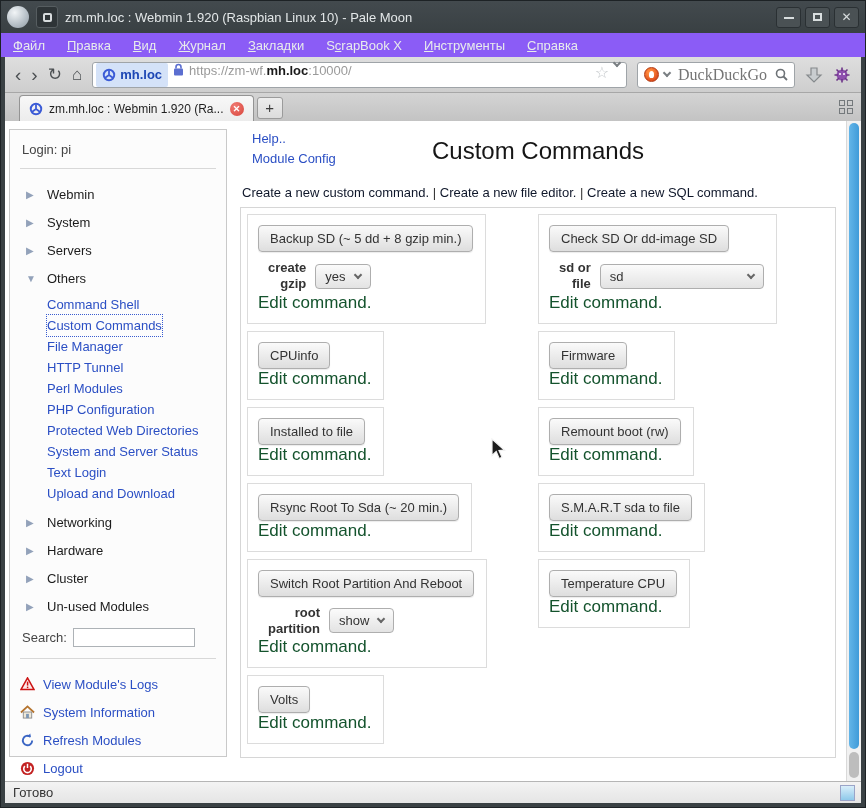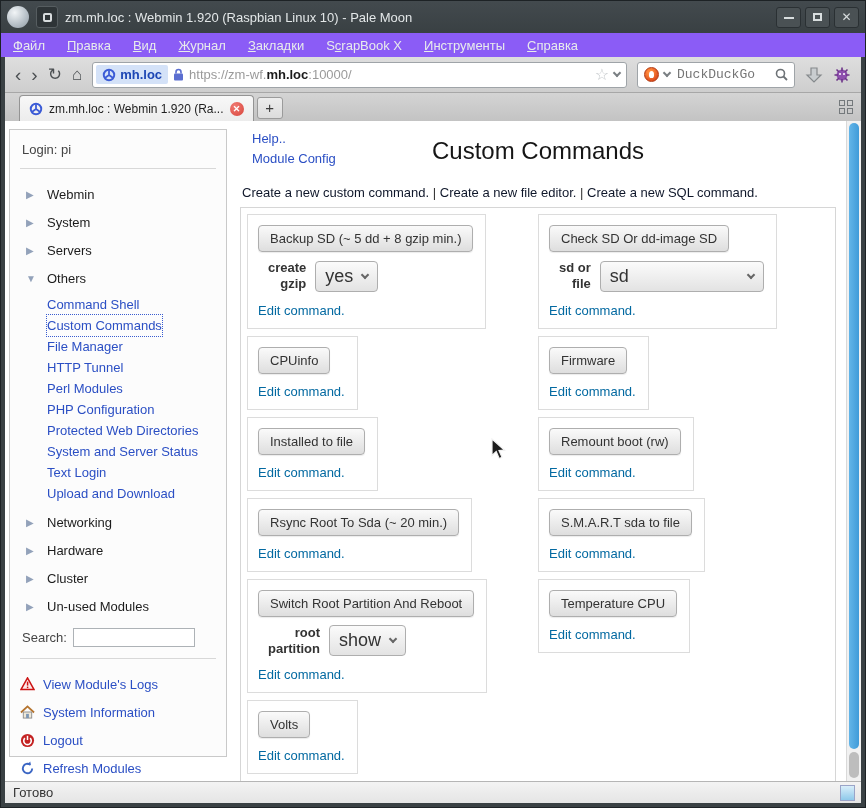--- a/index.html
+++ b/index.html
@@ -72,21 +72,21 @@
     background:linear-gradient(#dedede,#cecece);
     border-bottom:1px solid #a7a7a7;
     display:flex; align-items:center; gap:10px;
     padding:0 10px;
   }
   .nav-glyph { color:#4b4f52; font-size:19px; line-height:1; cursor:default; }
   .nav-glyph.small { font-size:17px; }
   .urlbar {
     flex:1; height:26px;
     background:#fff; border:1px solid #9fa4a8; border-radius:3px;
-    display:flex; align-items:center; gap:5px; padding:0 6px 0 3px;
+    display:flex; gap:5px; padding:0 6px 0 3px;
     min-width:0;
   }
   .site-chip {
     display:flex; align-items:center; gap:4px;
     background:#d4e2f8; border-radius:2px;
     padding:2px 6px; color:#1c46b4; font-size:13px; font-weight:bold;
   }
   .url-text { font-size:13px; color:#9a9a9a; white-space:nowrap; overflow:hidden; flex:1; }
   .url-text b { color:#1a1a1a; }
   .star { color:#c3c7ca; font-size:16px; }
@@ -94,22 +94,23 @@
     width:6px; height:6px; border-right:2px solid #7a7f83; border-bottom:2px solid #7a7f83;
     transform:rotate(45deg); display:inline-block; margin-top:-3px;
   }
   .searchbox {
     width:158px; height:26px; flex:0 0 158px;
     background:#fff; border:1px solid #9fa4a8; border-radius:3px;
     display:flex; align-items:center; gap:5px; padding:0 6px;
   }
   .searchbox input {
     border:none; outline:none; flex:1; min-width:0;
-    font-size:13px; color:#444; font-family:Liberation Mono, monospace;
+    font-size:16px; color:#444; font-family:Liberation Serif, serif;
     background:transparent;
+    text-align:center;
   }
   .ddg {
     width:15px; height:15px; border-radius:50%;
     background:radial-gradient(circle at 40% 35%, #ff8a3c 20%, #de4f1f 70%);
     border:1px solid #b23a12; position:relative; flex:0 0 15px;
   }
   .ddg::after { content:""; position:absolute; left:4px; top:3px; width:5px; height:7px;
     background:#fff; border-radius:50% 50% 40% 40%; }
   
   .tabbar {
@@ -203,27 +204,27 @@
     font-family:"Liberation Sans",sans-serif;
     background:linear-gradient(#fafafa,#dedede);
     border:1px solid #aeaeae; border-radius:4px;
     box-shadow:0 1px 1px rgba(0,0,0,0.08);
     white-space:nowrap;
   }
   .param-row { display:flex; align-items:center; gap:9px; margin:8px 0 0 10px; }
   .param-label { font-weight:bold; color:#333; font-size:13px; text-align:right; line-height:1.25; }
   .sel {
     display:inline-flex; align-items:center; gap:9px;
-    padding:4px 9px; font-size:18px; color:#333;
+    padding:4px 9px; font-size:13px; color:#333;
     background:linear-gradient(#fbfbfb,#e3e3e3);
     border:1px solid #aeaeae; border-radius:4px;
   }
   .sel.wide { width:164px; justify-content:space-between; }
   .sel .chev { border-color:#666; }
-  .edit-link { display:block; margin-top:10px; font-size:13px; color:#0369a1; text-decoration:none; width:max-content; }
+  .edit-link { display:block; margin-top:0; font-size:17px; color:#14532d; text-decoration:none; width:max-content; }
   
   .vscroll {
     width:15px; flex:0 0 15px;
     background:#f1f1f1; border-left:1px solid #d9d9d9;
     position:relative;
   }
   .vthumb {
     position:absolute; top:2px; bottom:32px; left:2px; right:2px;
     border-radius:6px;
     background:linear-gradient(90deg,#63b5e8,#3f9bd9);
@@ -407,32 +408,32 @@
         <div class="sb-foot">
           <svg width="15" height="14" viewBox="0 0 16 15">
             <path d="M1 8 L8 1.5 L15 8" fill="none" stroke="#b5742e" stroke-width="2"></path>
             <rect x="3.5" y="7.5" width="9" height="6.5" fill="#efe8d8" stroke="#8e8e8e" stroke-width="1"></rect>
             <rect x="6.5" y="9.5" width="3" height="4.5" fill="#7d97b5"></rect>
           </svg>
           <span class="txt">System Information</span>
         </div>
         <div class="sb-foot">
           <svg width="15" height="15" viewBox="0 0 16 16">
+            <path d="M13 8 a5 5 0 1 1 -2 -4" fill="none" stroke="#3b66c4" stroke-width="2"></path>
+            <path d="M11 0.5 L11.5 4.5 L7.5 4" fill="#3b66c4"></path>
+          </svg>
+          <span class="txt">Refresh Modules</span>
+        </div>
+        <div class="sb-foot">
+          <svg width="15" height="15" viewBox="0 0 16 16">
             <circle cx="8" cy="8" r="7" fill="#c32222"></circle>
             <path d="M5.2 5.5 a4 4 0 1 0 5.6 0" fill="none" stroke="#fff" stroke-width="1.7"></path>
             <rect x="7.2" y="3" width="1.6" height="4.5" fill="#fff"></rect>
           </svg>
           <span class="txt">Logout</span>
-        </div>
-        <div class="sb-foot">
-          <svg width="15" height="15" viewBox="0 0 16 16">
-            <path d="M13 8 a5 5 0 1 1 -2 -4" fill="none" stroke="#3b66c4" stroke-width="2"></path>
-            <path d="M11 0.5 L11.5 4.5 L7.5 4" fill="#3b66c4"></path>
-          </svg>
-          <span class="txt">Refresh Modules</span>
         </div>
       </div>
 
       <div class="main">
         <div class="main-header">
           <div class="hdr-links">
             <a>Help..</a>
             <a>Module Config</a>
           </div>
           <div class="page-title">Custom Commands</div>

